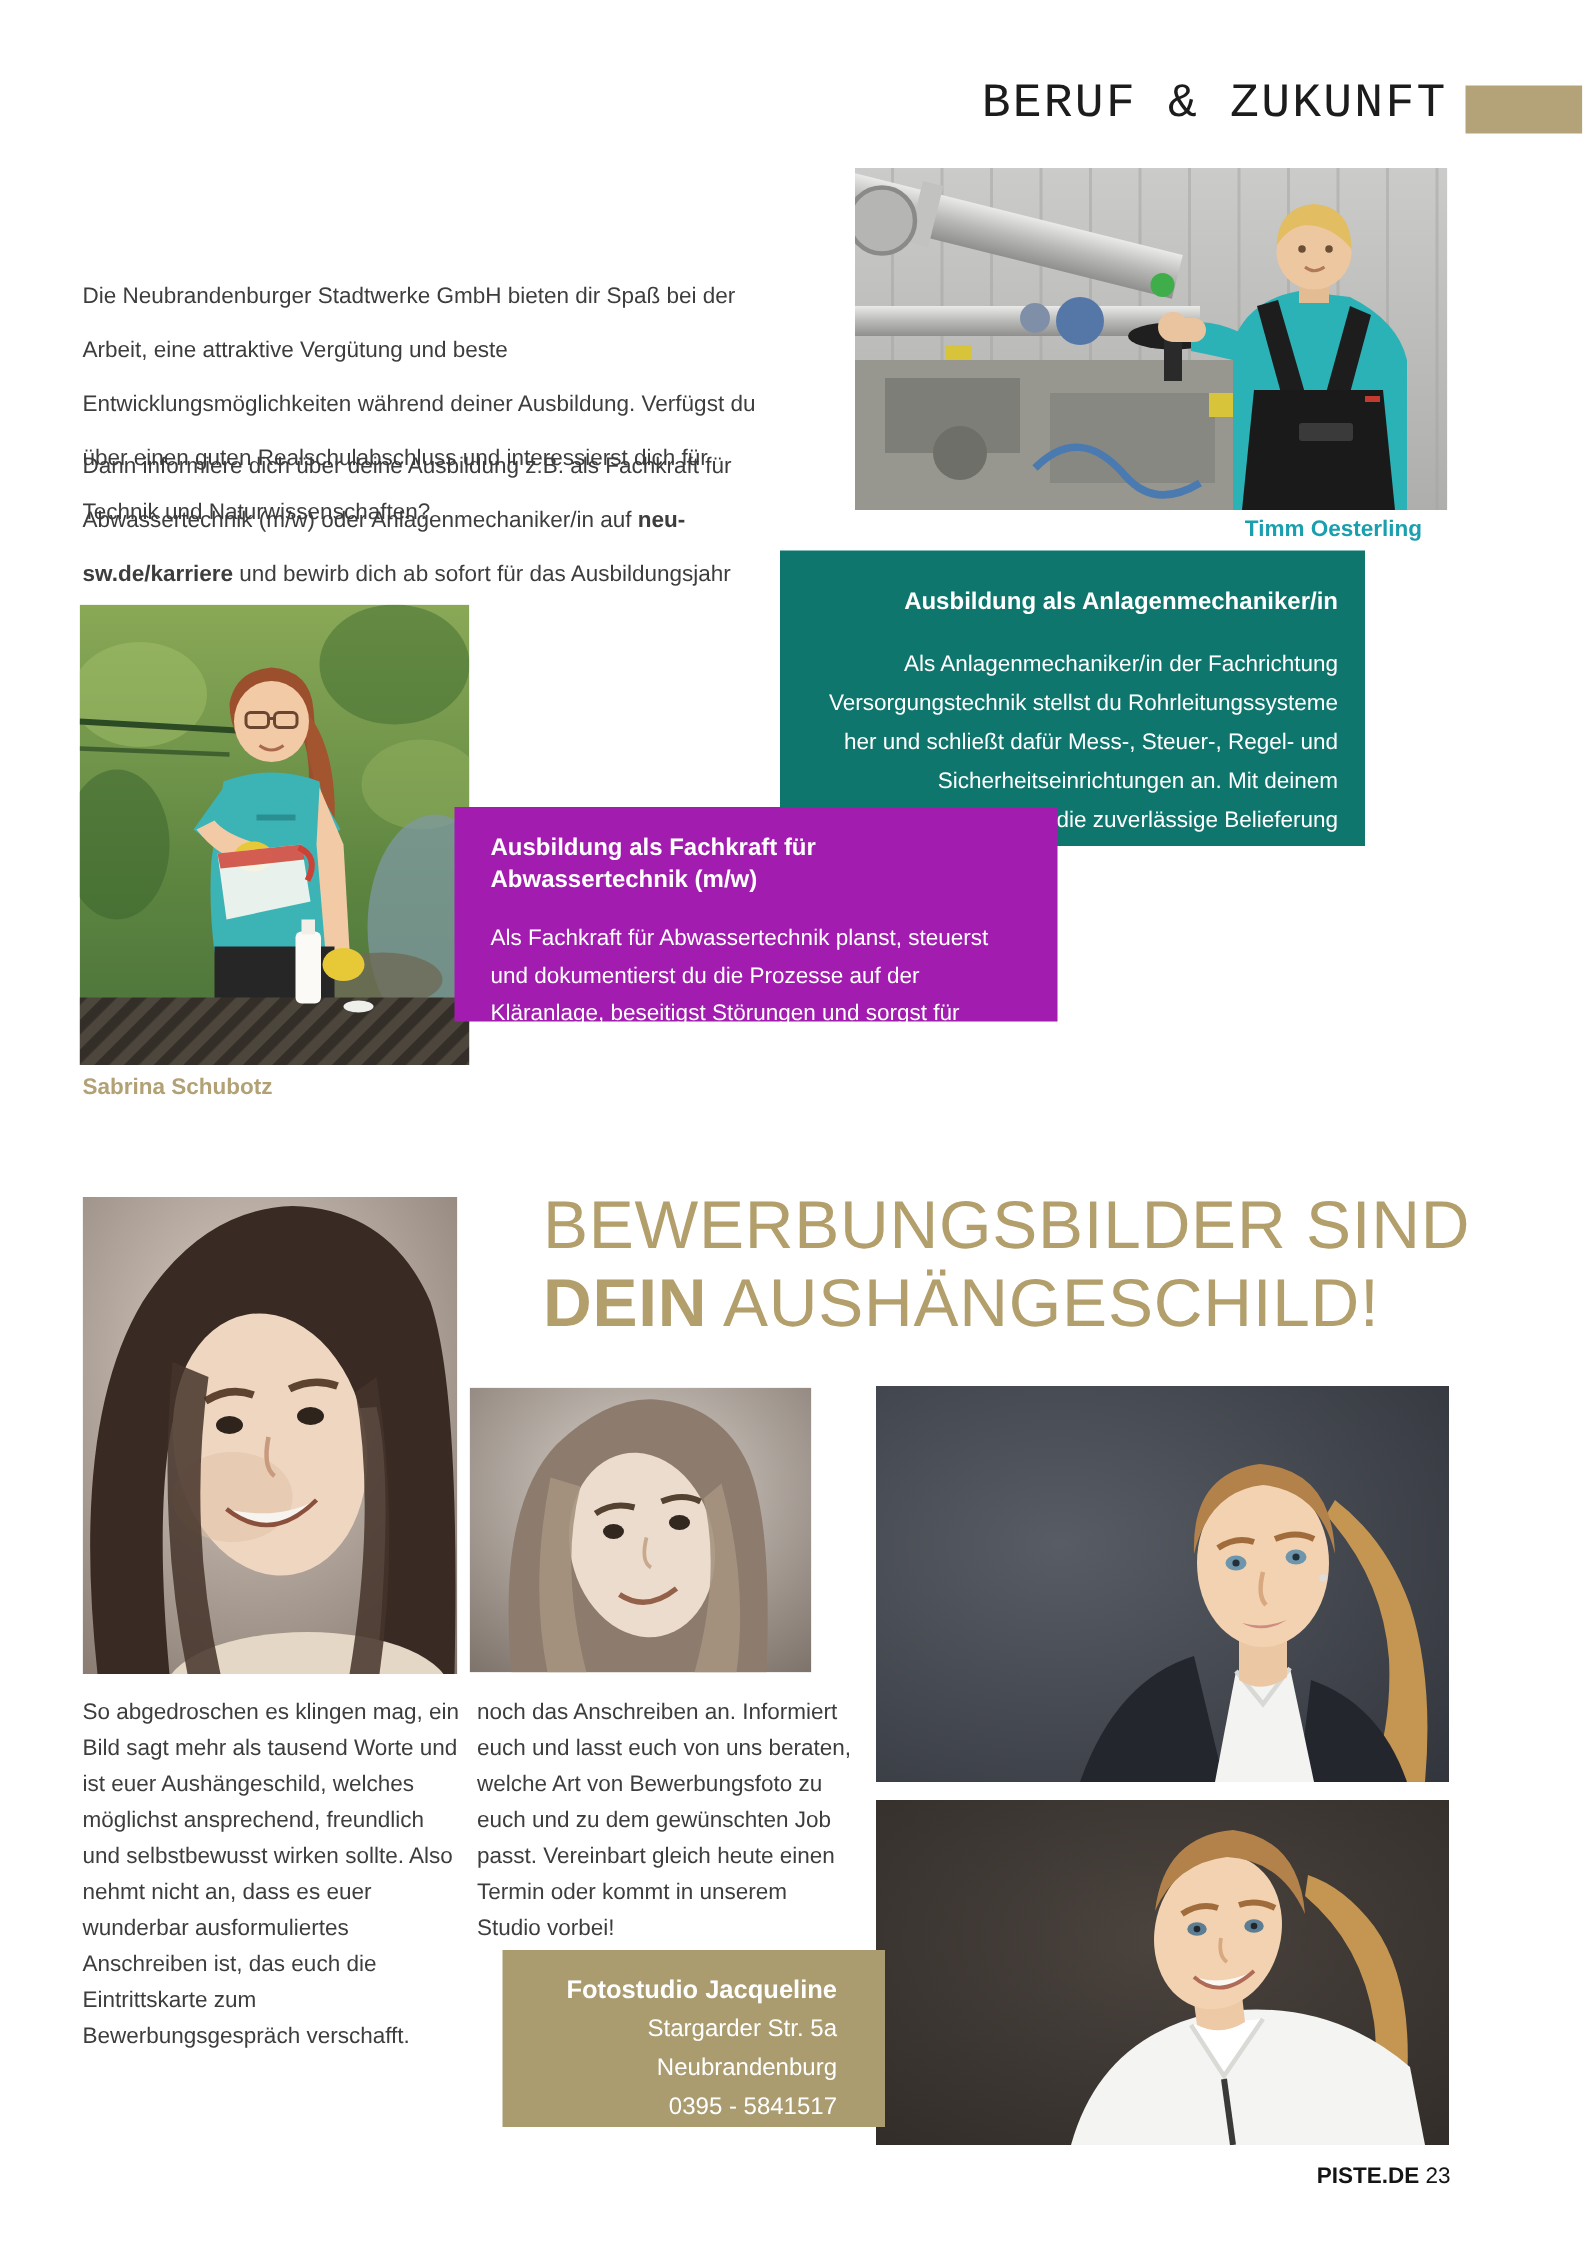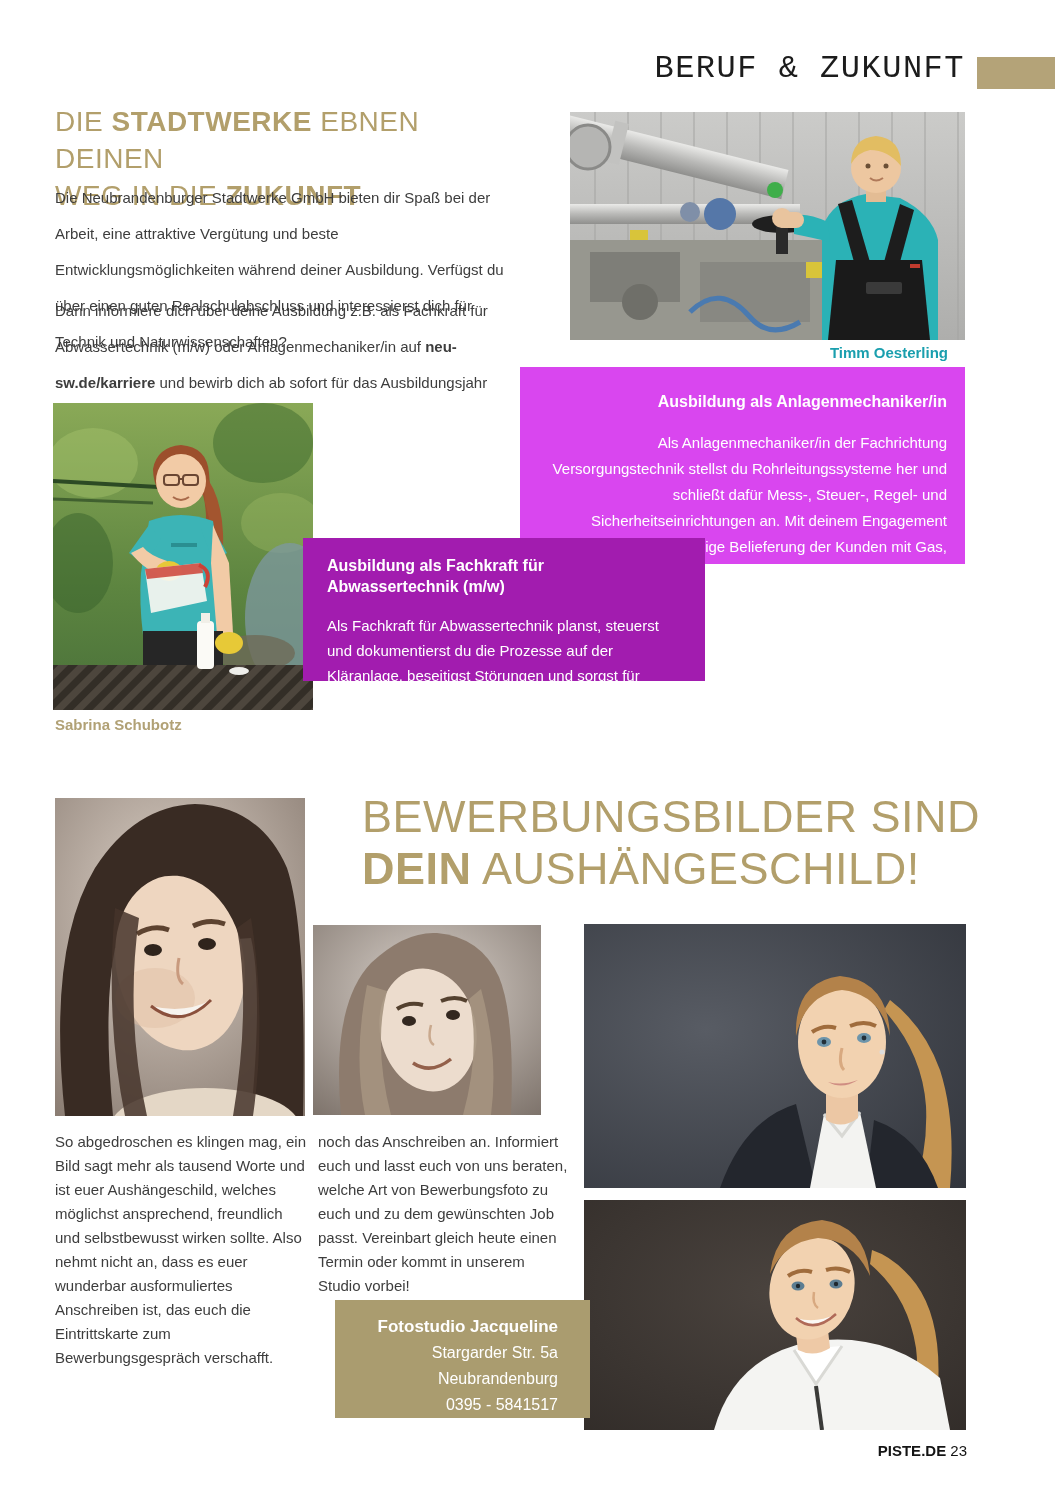--- a/index.html
+++ b/index.html
@@ -27,22 +27,22 @@
   .sw-p2{position:absolute;left:55px;top:293px;width:465px;}
   .url{font-weight:700;}
   .photo{position:absolute;overflow:hidden;}
   .photo svg{display:block;width:100%;height:100%;}
   .photo-timm{left:570px;top:112px;width:395px;height:228px;}
   .caption-timm{
     position:absolute;top:344px;right:107px;
     color:#1a9fae;font-weight:700;font-size:15px;
   }
   .teal-box{
-    position:absolute;left:520px;top:367px;width:445px;height:197px;
-    background:#d946ef;color:#fff;text-align:right;
+    position:absolute;left:520px;top:367px;width:390px;height:197px;
+    background:#0f766e;color:#fff;text-align:right;
     padding:24px 18px 0 30px;box-sizing:border-box;z-index:2;
   }
   .box-title{font-size:16px;font-weight:700;line-height:21px;margin:0;}
   .box-body{margin:18px 0 0 0;font-size:15px;line-height:26px;}
   .photo-sabrina{left:53px;top:403px;width:260px;height:307px;z-index:1;}
   .caption-sabrina{
     position:absolute;left:55px;top:716px;width:235px;
     color:#b1a175;font-weight:700;font-size:15px;
   }
   .gold-box{
@@ -79,24 +79,20 @@
   .footer .brand{font-weight:700;}
 </style>
 </head>
 <body>
 
 <div class="page">
 
   <div class="section-title">BERUF &amp; ZUKUNFT</div>
   <div class="gold-bar"></div>
 
-  <div class="sw-headline">
-    <span>DIE </span><span class="b">STADTWERKE</span><span> EBNEN DEINEN</span><br>
-    <span>WEG IN DIE </span><span class="b">ZUKUNFT</span>
-  </div>
 
   <div class="body-text sw-p1">
     <p>Die Neubrandenburger Stadtwerke GmbH bieten dir Spaß bei der Arbeit, eine attraktive Vergütung und beste Entwicklungsmöglichkeiten während deiner Ausbildung. Verfügst du über einen guten Realschulabschluss und interessierst dich für Technik und Naturwissenschaften?</p>
   </div>
   <div class="body-text sw-p2">
     <p><span>Dann informiere dich über deine Ausbildung z.B. als Fachkraft für Abwassertechnik (m/w) oder Anlagenmechaniker/in auf </span><span class="url">neu-sw.de/karriere</span><span> und bewirb dich ab sofort für das Ausbildungsjahr 2019!</span></p>
   </div>
 
   <div class="photo photo-timm">
     <svg viewBox="0 0 395 228" preserveAspectRatio="none">

